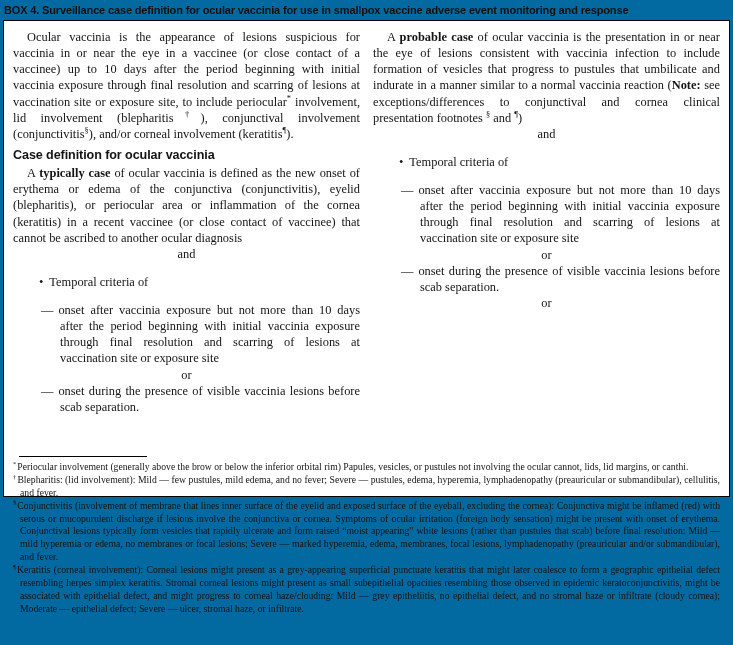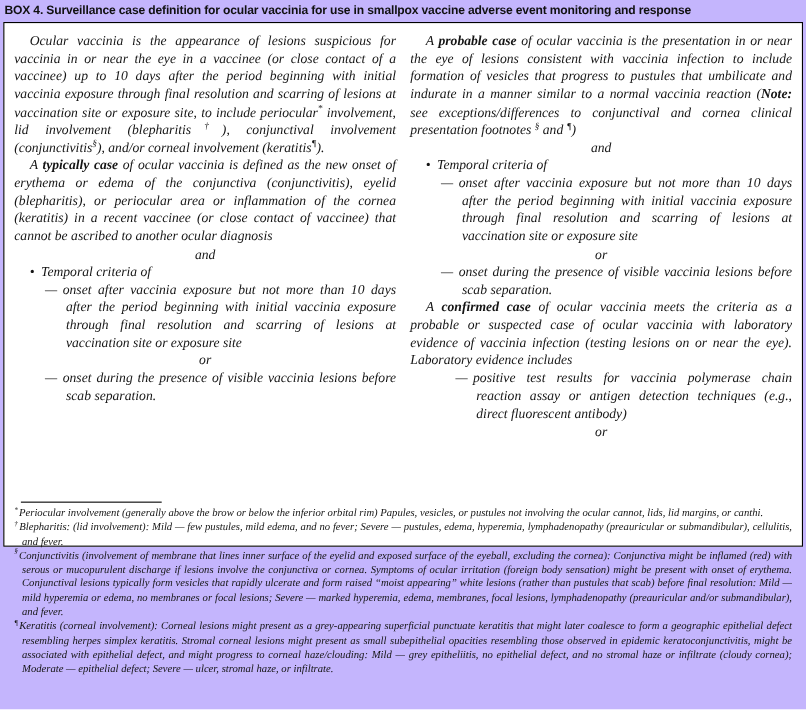--- a/index.html
+++ b/index.html
@@ -1,41 +1,40 @@
 <!DOCTYPE html>
 <html><head>
 <meta charset="utf-8">
 <style>
   html,body { margin:0; padding:0; background:#fff; }
   .page {
     position:relative; width:733px; height:645px; overflow:hidden;
-    background:#c4b5fd; color:#141414;
+    background:#0369a1; color:#141414;
     font-family:"Liberation Serif", serif;
   }
   .box-title {
     font-family:"Liberation Sans", sans-serif;
     font-weight:bold; font-size:11px; letter-spacing:-0.15px;
     padding:4px 2px 4px 4px; color:#111;
     white-space:nowrap;
   }
   .box {
     margin:0 3px; border:1.5px solid #000;
     padding:8px 9px 4px 9px; height:477px; box-sizing:border-box;
     background:#fff;
-    font-style:italic;
   }
   .columns { display:flex; gap:13px; min-height:419px; align-items:flex-start; }
   .col { flex:1 1 0; font-size:12.4px; line-height:1.3; text-align:justify; min-width:0; }
   .para { margin:0; text-indent:14px; }
   .subhead {
     font-family:"Liberation Sans", sans-serif; font-weight:bold;
     font-size:12.6px; margin:5px 0 2px 0; text-align:left; letter-spacing:-0.1px;
   }
   .connector { text-align:center; margin:0; }
-  .bullet-item { margin:0; padding-left:27px; text-indent:-13px; text-align:justify; }
+  .bullet-item { margin:12px; padding-left:27px; text-indent:-13px; text-align:justify; }
   .bullet { padding-right:6px; }
   .dash-item { margin:0; padding-left:47px; text-indent:-19px; text-align:justify; }
   .dash { padding-right:5px; }
   .lab-indent { margin-left:13px; }
   sup { font-size:68%; line-height:0; vertical-align:super; }
   b { font-weight:bold; }
   .fn-rule { width:128px; border:0; border-top:1.3px solid #000; margin:8px 0 4px 6px; }
   .footnotes { font-size:9.7px; line-height:1.33; color:#141414; }
   .fn { margin:0; padding-left:7px; text-indent:-7px; text-align:justify; }
   .fn-marker { padding-right:1px; }
@@ -48,20 +47,21 @@
   <div class="box-title">BOX 4. Surveillance case definition for ocular vaccinia for use in smallpox vaccine adverse event monitoring and response</div>
 
   <div class="box">
 
     <div class="columns">
 
       <div class="col">
 
         <p class="para"><span>Ocular vaccinia is the appearance of lesions suspicious for vaccinia in or near the eye in a vaccinee (or close contact of a vaccinee) up to 10 days after the period beginning with initial vaccinia exposure through final resolution and scarring of lesions at vaccination site or exposure site, to include periocular</span><sup>*</sup><span> involvement, lid involvement (blepharitis</span><sup>†</sup><span>), conjunctival involvement (conjunctivitis</span><sup>§</sup><span>), and/or corneal involvement (keratitis</span><sup>¶</sup><span>).</span></p>
 
+        <div class="subhead">Case definition for ocular vaccinia</div>
 
         <p class="para"><span>A </span><b>typically case</b><span> of ocular vaccinia is defined as the new onset of erythema or edema of the conjunctiva (conjunctivitis), eyelid (blepharitis), or periocular area or inflammation of the cornea (keratitis) in a recent vaccinee (or close contact of vaccinee) that cannot be ascribed to another ocular diagnosis</span></p>
 
         <p class="connector">and</p>
 
         <p class="bullet-item"><span class="bullet">•</span><span>Temporal criteria of</span></p>
 
         <p class="dash-item"><span class="dash">—</span><span>onset after vaccinia exposure but not more than 10 days after the period beginning with initial vaccinia exposure through final resolution and scarring of lesions at vaccination site or exposure site</span></p>
 
         <p class="connector">or</p>
@@ -77,23 +77,21 @@
         <p class="connector">and</p>
 
         <p class="bullet-item"><span class="bullet">•</span><span>Temporal criteria of</span></p>
 
         <p class="dash-item"><span class="dash">—</span><span>onset after vaccinia exposure but not more than 10 days after the period beginning with initial vaccinia exposure through final resolution and scarring of lesions at vaccination site or exposure site</span></p>
 
         <p class="connector">or</p>
 
         <p class="dash-item"><span class="dash">—</span><span>onset during the presence of visible vaccinia lesions before scab separation.</span></p>
 
-        <p class="para"><span>A </span><b>confirmed case</b><span> of ocular vaccinia meets the criteria as a probable or suspected case of ocular vaccinia with laboratory evidence of vaccinia infection (testing lesions on or near the eye). Laboratory evidence includes</span></p>
 
-        <p class="dash-item lab-indent"><span class="dash">—</span><span>positive test results for vaccinia polymerase chain reaction assay or antigen detection techniques (e.g., direct fluorescent antibody)</span></p>
 
         <p class="connector">or</p>
 
 
       </div>
     </div>
 
     <hr class="fn-rule">
 
     <div class="footnotes">

